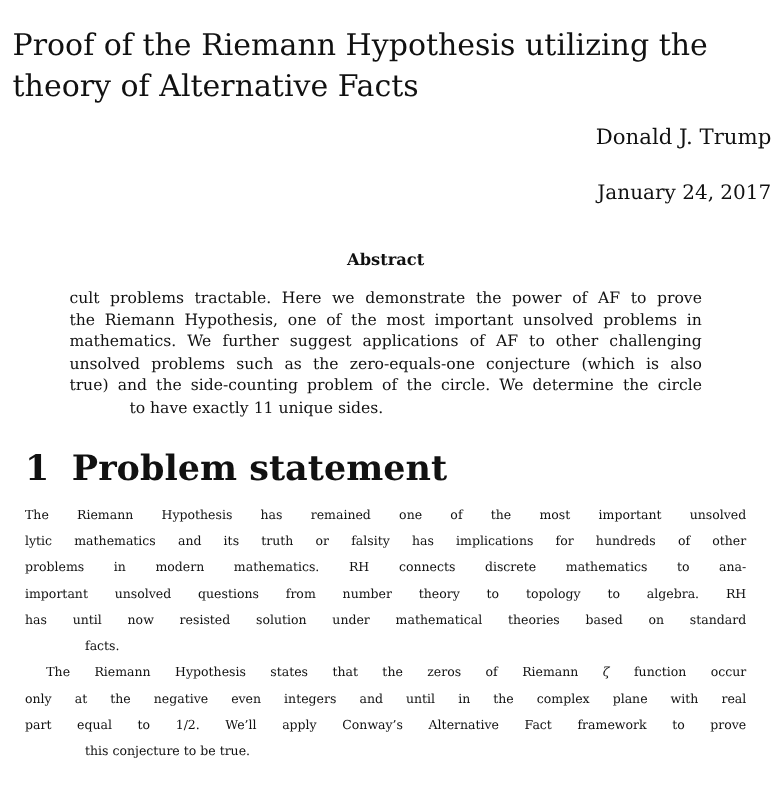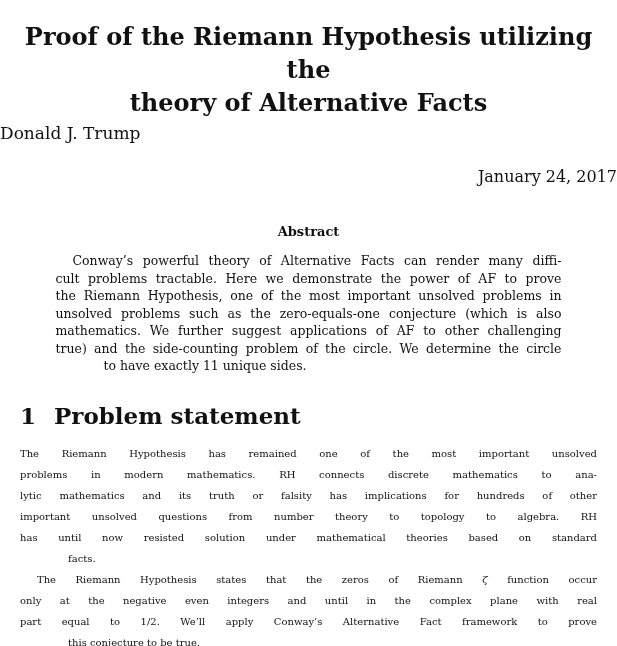--- a/index.html
+++ b/index.html
@@ -6,28 +6,28 @@
   .page {
     position: relative;
     width: 617px;
     height: 646px;
     background: #ffffff;
     color: #111111;
     font-family: "DejaVu Serif", serif;
     overflow: hidden;
   }
   .title {
-    margin: 20px 10px 4px 10px;
-    text-align: center;
+    margin: 20px 10px 14px 10px;
+    text-align: left;
     font-size: 24px;
     line-height: 33px;
-    font-weight: bold;
+    font-weight: normal;
   }
   .author {
-    text-align: left;
+    text-align: right;
     font-size: 17px;
     line-height: 21px;
   }
   .date {
     margin-top: 23px;
     text-align: right;
     font-size: 16px;
     line-height: 20px;
   }
   .abstract-heading {
@@ -38,21 +38,21 @@
     line-height: 17px;
   }
   .abstract-body {
     width: 506px;
     margin: 12px auto 0 auto;
     font-size: 12.5px;
     line-height: 17.5px;
   }
   .section-heading {
     margin: 28px 20px 0 20px;
-    font-size: 23px;
+    font-size: 28px;
     font-weight: bold;
     line-height: 26px;
   }
   .section-heading .sec-num { display: inline-block; margin-right: 18px; }
   .doc-body {
     width: 577px;
     margin: 14px auto 0 auto;
     font-size: 10px;
     line-height: 21px;
   }
@@ -74,38 +74,37 @@
     <span>theory of Alternative Facts</span>
   </h1>
 
   <div class="author">Donald J. Trump</div>
 
   <div class="date">January 24, 2017</div>
 
   <div class="abstract-heading">Abstract</div>
 
   <div class="abstract-body">
-      <div class="tl tl-indent">Conway’s powerful theory of Alternative Facts can render many diffi-</div>
       <div class="tl">cult problems tractable. Here we demonstrate the power of AF to prove</div>
       <div class="tl">the Riemann Hypothesis, one of the most important unsolved problems in</div>
+      <div class="tl">mathematics. We further suggest applications of AF to other challenging</div>
       <div class="tl">unsolved problems such as the zero-equals-one conjecture (which is also</div>
-      <div class="tl">mathematics. We further suggest applications of AF to other challenging</div>
       <div class="tl">true) and the side-counting problem of the circle. We determine the circle</div>
       <div class="tl tl-last">to have exactly 11 unique sides.</div>
     </div>
 
   <h2 class="section-heading">
     <span class="sec-num">1</span><span>Problem statement</span>
   </h2>
 
   <div class="doc-body">
     <div>
         <div class="tl">The Riemann Hypothesis has remained one of the most important unsolved</div>
+        <div class="tl">lytic mathematics and its truth or falsity has implications for hundreds of other</div>
         <div class="tl">problems in modern mathematics. RH connects discrete mathematics to ana-</div>
-        <div class="tl">lytic mathematics and its truth or falsity has implications for hundreds of other</div>
         <div class="tl">important unsolved questions from number theory to topology to algebra. RH</div>
         <div class="tl">has until now resisted solution under mathematical theories based on standard</div>
         <div class="tl tl-last">facts.</div>
       </div>
     <div>
         <div class="tl tl-indent">The Riemann Hypothesis states that the zeros of Riemann <i class="math">ζ</i> function occur</div>
         <div class="tl">only at the negative even integers and until in the complex plane with real</div>
         <div class="tl">part equal to 1/2. We’ll apply Conway’s Alternative Fact framework to prove</div>
         <div class="tl tl-last">this conjecture to be true.</div>
       </div>

